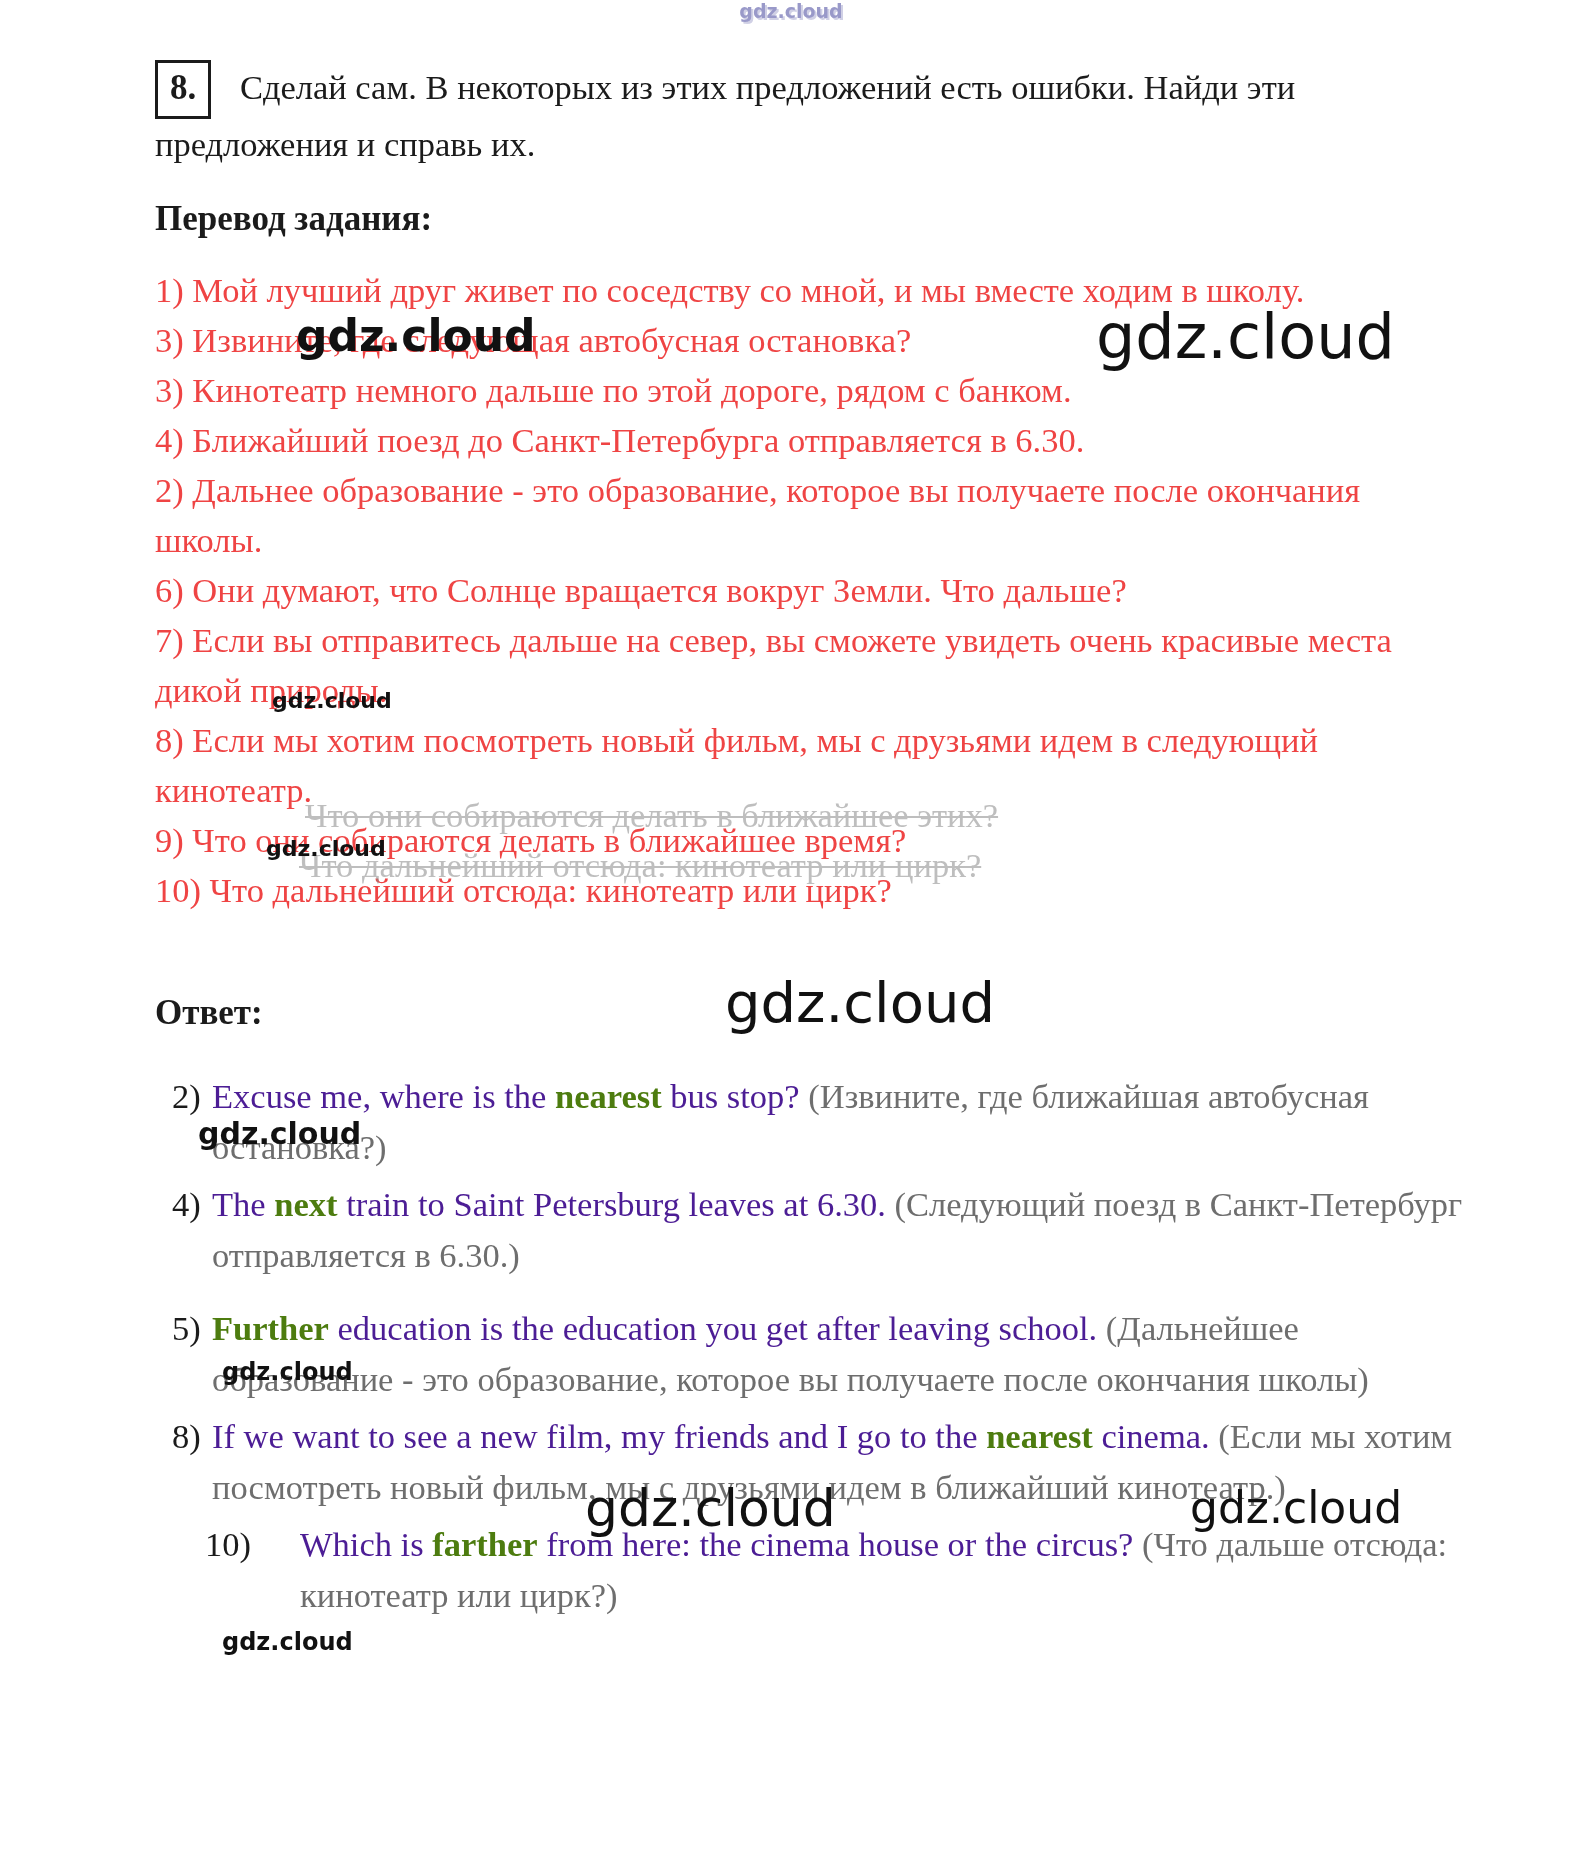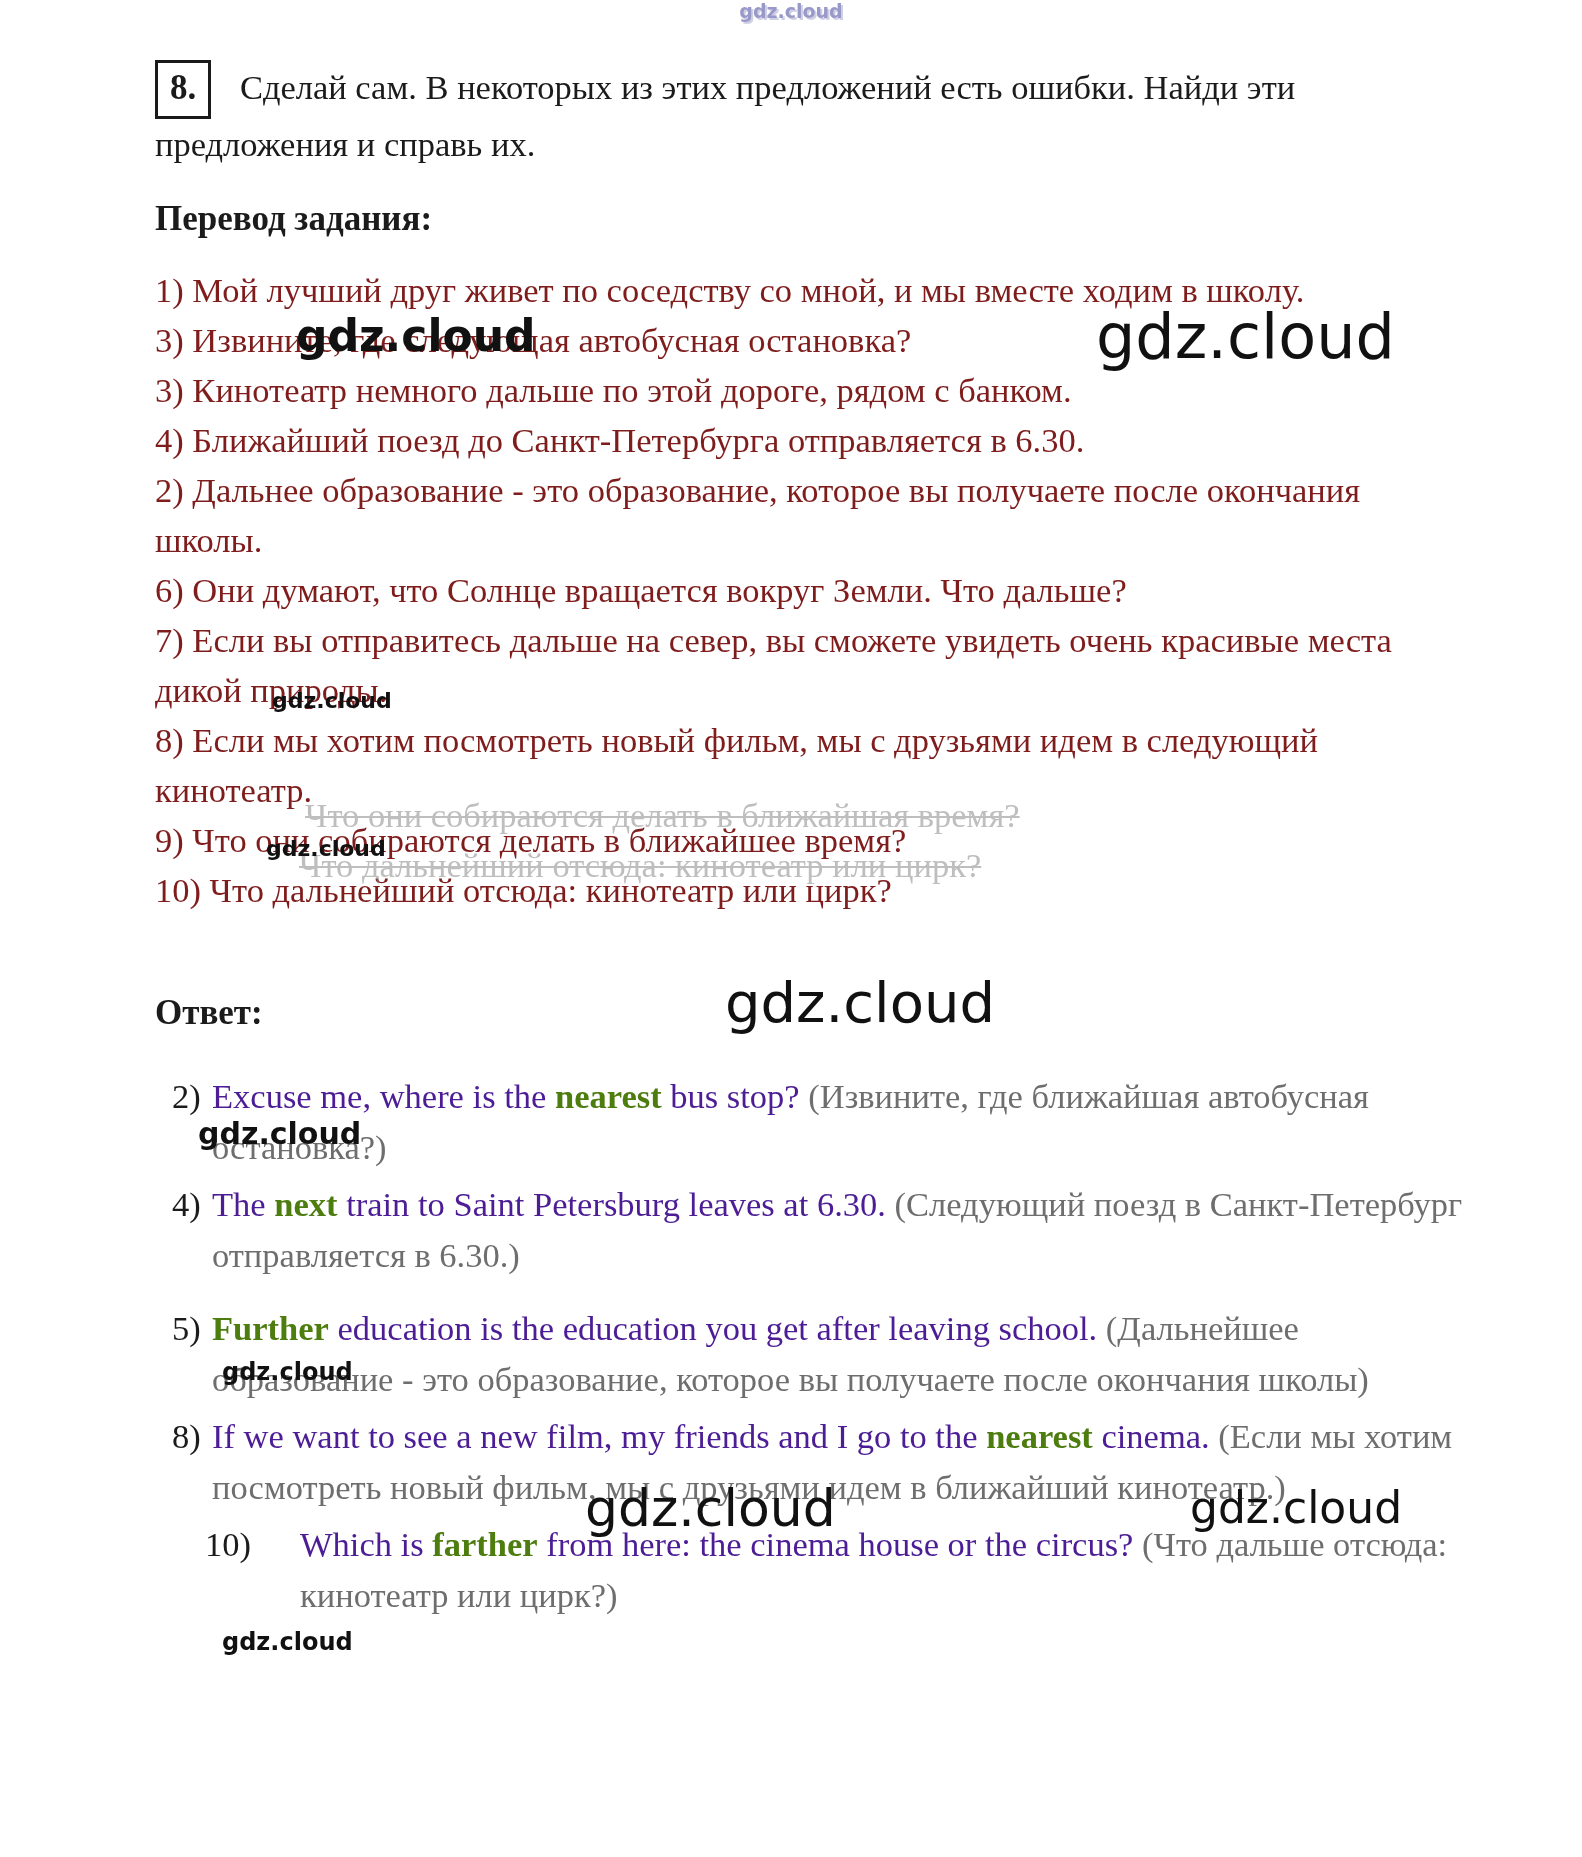--- a/index.html
+++ b/index.html
@@ -17,21 +17,21 @@
   .task-num {
     display:inline-block; border:3px solid #1b1b1b;
     padding:0 12px 2px; font-weight:bold; font-size:35px;
     margin-right:20px;
   }
 
   .heading { font-size:35px; font-weight:bold; margin-bottom:26px; }
   .answer-heading { margin-top:78px; margin-bottom:38px; }
 
   
-  .tr-item { font-size:34.5px; line-height:1.45; color:#7f1d1d; }
+  .tr-item { font-size:34.5px; line-height:1.45; color:#ef4444; }
 
   
   .ans-list { }
   .ans-item { display:flex; font-size:34.5px; line-height:1.48; margin-bottom:6px; padding-left:17px; }
   .ans-num { width:40px; flex:none; }
   .ans-text { flex:1; }
   .ans-item.gap-top { margin-top:22px; }
   .ans-item.wide-num .ans-num { margin-left:33px; width:95px; }
   .part-n { color:#4c1d95; }
   .part-b { color:#4d7c0f; font-weight:bold; }
@@ -78,21 +78,21 @@
   <div class="wm wm-big-right-top">gdz.cloud</div>
   <div class="wm wm-small-1">gdz.cloud</div>
   <div class="wm wm-small-2">gdz.cloud</div>
   <div class="wm wm-big-center-1">gdz.cloud</div>
   <div class="wm wm-small-3">gdz.cloud</div>
   <div class="wm wm-small-4">gdz.cloud</div>
   <div class="wm wm-big-center-2">gdz.cloud</div>
   <div class="wm wm-big-right-2">gdz.cloud</div>
   <div class="wm wm-small-5">gdz.cloud</div>
 
-  <div class="ghost ghost-1">Что они собираются делать в ближайшая время?</div>
+  <div class="ghost ghost-1">Что они собираются делать в ближайшее этих?</div>
   <div class="ghost ghost-2">Что дальнейший отсюда: кинотеатр или цирк?</div>
 
   <div class="content">
 
     <p class="task">
       <span class="task-num">8.</span>
       <span>Сделай сам. В некоторых из этих предложений есть ошибки. Найди эти предложения и справь их.</span>
     </p>
 
     <p class="heading">Перевод задания:</p>

